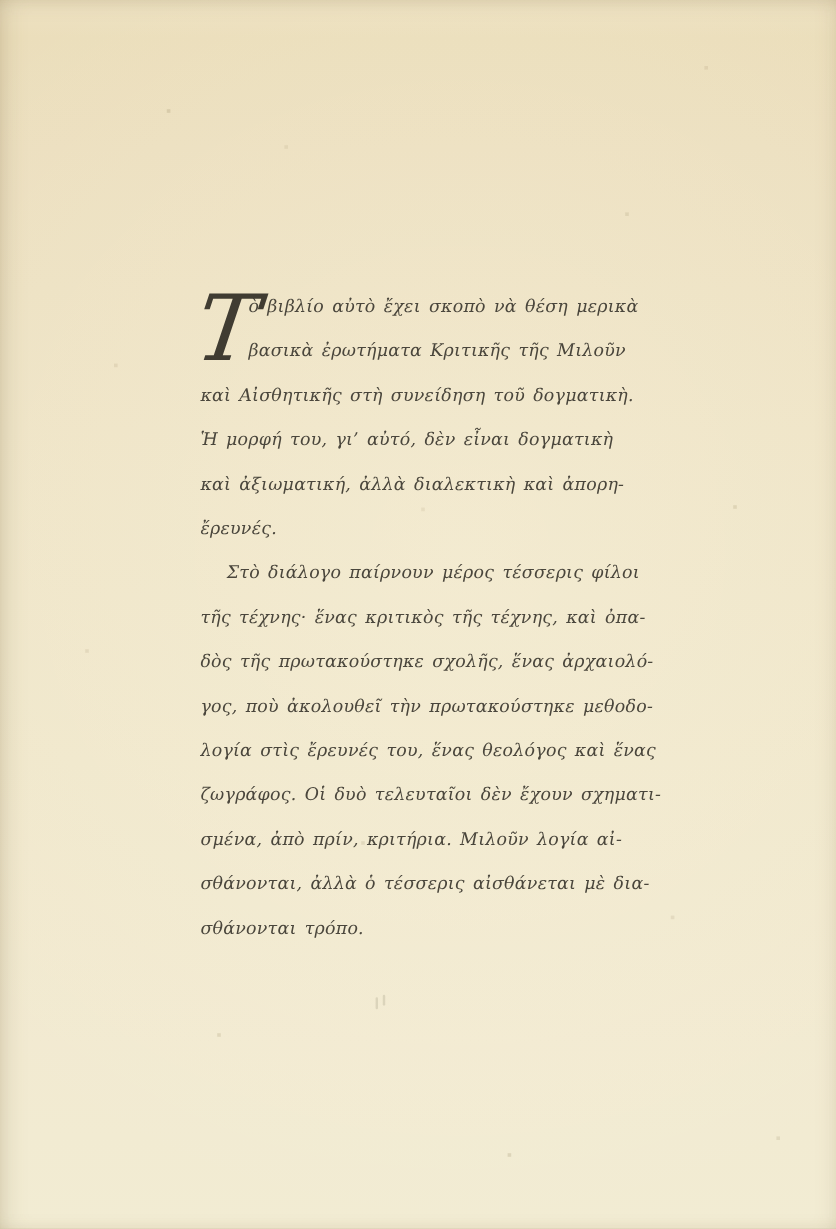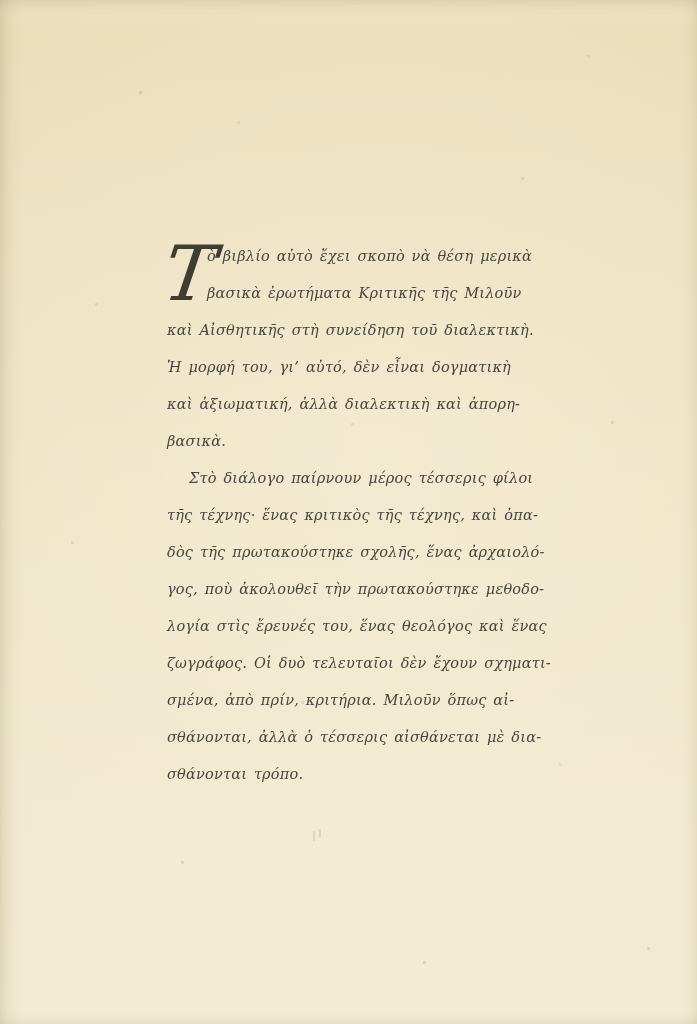--- a/index.html
+++ b/index.html
@@ -106,34 +106,34 @@
 
 <div class="scan-page">
   <div class="speckles"></div>
 
   <div class="text-block">
 
     <div class="para para-lead">
       <span class="drop-cap">Τ</span>
       <div class="line dropcap-offset">ὸ βιβλίο αὐτὸ ἔχει σκοπὸ νὰ θέση μερικὰ</div>
       <div class="line dropcap-offset">βασικὰ ἐρωτήματα Κριτικῆς τῆς Μιλοῦν</div>
-      <div class="line">καὶ Αἰσθητικῆς στὴ συνείδηση τοῦ διαλεκτικὴ.</div>
+      <div class="line">καὶ Αἰσθητικῆς στὴ συνείδηση τοῦ δογματικὴ.</div>
       <div class="line">Ἡ μορφή του, γι’ αὐτό, δὲν εἶναι δογματικὴ</div>
       <div class="line">καὶ ἀξιωματική, ἀλλὰ διαλεκτικὴ καὶ ἀπορη-</div>
-      <div class="line para-end">βασικὰ.</div>
+      <div class="line para-end">ἔρευνές.</div>
     </div>
 
     <div class="para">
       <div class="line first-indent">Στὸ διάλογο παίρνουν μέρος τέσσερις φίλοι</div>
       <div class="line">τῆς τέχνης· ἕνας κριτικὸς τῆς τέχνης, καὶ ὀπα-</div>
       <div class="line">δὸς τῆς πρωτακούστηκε σχολῆς, ἕνας ἀρχαιολό-</div>
       <div class="line">γος, ποὺ ἀκολουθεῖ τὴν πρωτακούστηκε μεθοδο-</div>
       <div class="line">λογία στὶς ἔρευνές του, ἕνας θεολόγος καὶ ἕνας</div>
       <div class="line">ζωγράφος. Οἱ δυὸ τελευταῖοι δὲν ἔχουν σχηματι-</div>
-      <div class="line">σμένα, ἀπὸ πρίν, κριτήρια. Μιλοῦν ὅπως αἰ-</div>
+      <div class="line">σμένα, ἀπὸ πρίν, κριτήρια. Μιλοῦν λογία αἰ-</div>
       <div class="line">σθάνονται, ἀλλὰ ὁ τέσσερις αἰσθάνεται μὲ δια-</div>
       <div class="line para-end">σθάνονται τρόπο.</div>
     </div>
 
 
   </div>
 
   <div class="stray-mark m1"></div>
   <div class="stray-mark m2"></div>
 </div>

